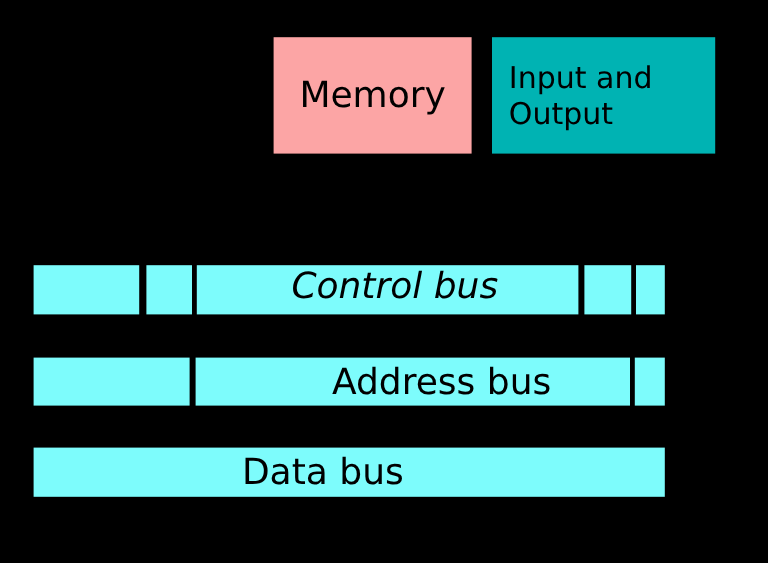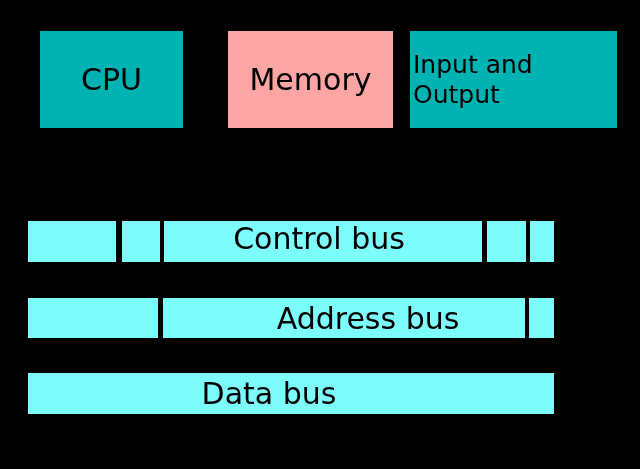--- a/index.html
+++ b/index.html
@@ -56,34 +56,33 @@
     text-align: center;
     pointer-events: none;
     white-space: nowrap;
   }
 </style>
 </head>
 <body style="background: rgb(0, 0, 0);">
 
 <div id="diagram-canvas" style="width: 640px; height: 469px; background: rgb(0, 0, 0);">
 
-  <div class="component-box center-label" style="left: 40px; top: 31px; width: 143px; height: 97px; font-size: 30px; background: rgb(0, 179, 179); color: rgb(0, 0, 0);">CPU</div>
 
   <div class="component-box center-label" style="left: 228px; top: 31px; width: 165px; height: 97px; font-size: 30px; background: #fca5a5; color: rgb(0, 0, 0);">Memory</div>
 
-  <div class="component-box left-label" style="left: 410px; top: 31px; width: 207px; height: 97px; font-size: 25px; background: rgb(0, 179, 179); color: rgb(0, 0, 0); padding-left: 3px;">Input and
+  <div class="component-box left-label" style="left: 410px; top: 31px; width: 186px; height: 97px; font-size: 25px; background: rgb(0, 179, 179); color: rgb(0, 0, 0); padding-left: 14px;">Input and
 Output</div>
 
   <div class="bus-row">
     <div class="bus-seg" style="left: 28px; top: 221px; width: 88px; height: 41px; background: rgb(125, 252, 252);"></div>
     <div class="bus-seg" style="left: 122px; top: 221px; width: 38px; height: 41px; background: rgb(125, 252, 252);"></div>
     <div class="bus-seg" style="left: 164px; top: 221px; width: 318px; height: 41px; background: rgb(125, 252, 252);"></div>
     <div class="bus-seg" style="left: 487px; top: 221px; width: 39px; height: 41px; background: rgb(125, 252, 252);"></div>
     <div class="bus-seg" style="left: 530px; top: 221px; width: 24px; height: 41px; background: rgb(125, 252, 252);"></div>
-    <div class="bus-label" style="left: 160px; top: 221px; width: 318px; height: 34px; font-size: 30px; color: rgb(0, 0, 0);">Control bus</div>
+    <div class="bus-label" style="left: 170px; top: 221px; width: 318px; height: 34px; font-size: 30px; color: rgb(0, 0, 0); font-style: italic;">Control bus</div>
   </div>
 
   <div class="bus-row">
     <div class="bus-seg" style="left: 28px; top: 298px; width: 130px; height: 40px; background: rgb(125, 252, 252);"></div>
     <div class="bus-seg" style="left: 163px; top: 298px; width: 362px; height: 40px; background: rgb(125, 252, 252);"></div>
     <div class="bus-seg" style="left: 529px; top: 298px; width: 25px; height: 40px; background: rgb(125, 252, 252);"></div>
     <div class="bus-label" style="left: 163px; top: 298px; width: 362px; height: 40px; font-size: 30px; color: rgb(0, 0, 0); padding-left: 24px;">Address bus</div>
   </div>
 
   <div class="bus-row">

